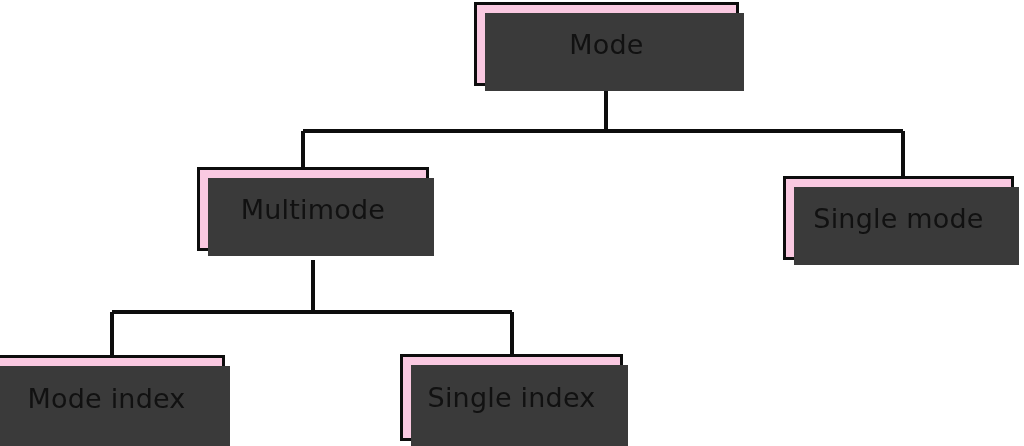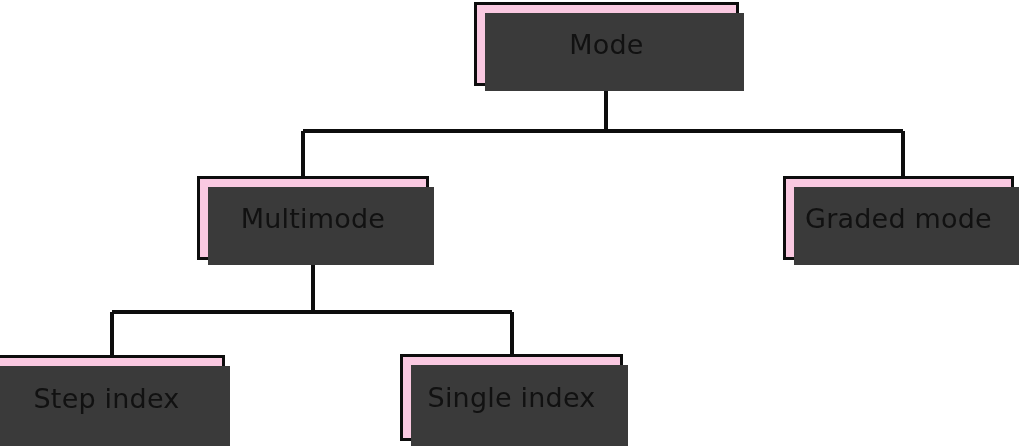--- a/index.html
+++ b/index.html
@@ -45,21 +45,21 @@
   }
   .node .label {
     font-size: 27px;
     color: #111111;
     letter-spacing: 0.2px;
     line-height: 1;
     white-space: nowrap;
   }
   
   #node-mode        { left: 474px; top: 2px;   width: 265px; height: 84px; }
-  #node-multimode   { left: 197px; top: 176px; width: 232px; height: 84px; }
+  #node-multimode   { left: 197px; top: 167px; width: 232px; height: 84px; }
   #node-single-mode { left: 783px; top: 176px; width: 231px; height: 84px; }
   #node-step-index  { left: -12px; top: 355px; width: 237px; height: 86px; }
   #node-graded-index{ left: 400px; top: 354px; width: 223px; height: 87px; }
 </style>
 </head>
 <body>
 
 <div id="canvas">
 
   <svg class="connectors" viewBox="0 0 1024 446" width="1024" height="446" aria-hidden="true">
@@ -82,26 +82,26 @@
     <span class="label">Mode</span>
   </div>
 
   <div class="node" id="node-multimode">
     <span class="shadow"></span>
     <span class="label">Multimode</span>
   </div>
 
   <div class="node" id="node-single-mode">
     <span class="shadow"></span>
-    <span class="label">Graded mode</span>
+    <span class="label">Single mode</span>
   </div>
 
   <div class="node" id="node-step-index">
     <span class="shadow"></span>
-    <span class="label">Step index</span>
+    <span class="label">Mode index</span>
   </div>
 
   <div class="node" id="node-graded-index">
     <span class="shadow"></span>
     <span class="label">Single index</span>
   </div>
 
 </div>
 
 </body></html>

